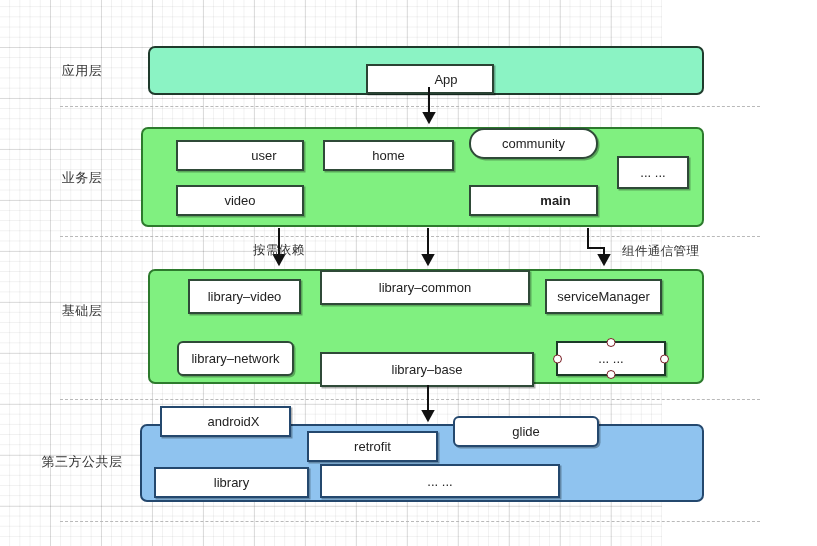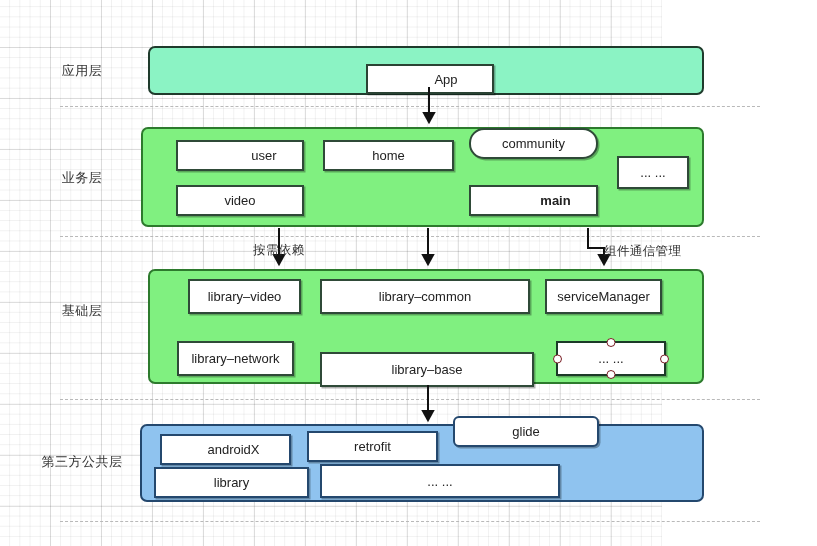--- a/index.html
+++ b/index.html
@@ -149,37 +149,37 @@
   <div class="box green-edge" style="left:323px; top:140px; width:131px; height:31px;">home</div>
   <div class="box green-edge" style="left:469px; top:128px; width:129px; height:31px;border-radius:15px;">community</div>
   <div class="box green-edge" style="left:617px; top:156px; width:72px; height:33px;">... ...</div>
 
   <div class="box green-edge" style="left:176px; top:185px; width:128px; height:31px;">video</div>
   <div class="box green-edge bold" style="left:469px; top:185px; width:129px; height:31px;padding-left:44px;">main</div>
 
   <div class="layer layer-green" style="left:148px; top:269px; width:556px; height:115px;"></div>
 
   <div class="box green-edge" style="left:188px; top:279px; width:113px; height:35px;">library–video</div>
-  <div class="box green-edge" style="left:320px; top:279px; width:210px; height:35px;">library–common</div>
+  <div class="box green-edge" style="left:320px; top:270px; width:210px; height:35px;">library–common</div>
   <div class="box green-edge" style="left:545px; top:279px; width:117px; height:35px;">serviceManager</div>
 
-  <div class="box green-edge" style="left:177px; top:341px; width:117px; height:35px;">library–network</div>
+  <div class="box green-edge" style="left:177px; top:341px; width:117px; height:35px;border-radius:6px;">library–network</div>
   <div class="box green-edge" style="left:320px; top:352px; width:214px; height:35px;text-align:right;">library–base</div>
 
   <div class="box selected" style="left:556px; top:341px; width:110px; height:35px;">
     <span>... ...</span>
     <span class="handle h-top"></span>
     <span class="handle h-bottom"></span>
     <span class="handle h-left"></span>
     <span class="handle h-right"></span>
   </div>
 
   <div class="layer layer-blue" style="left:140px; top:424px; width:564px; height:78px;"></div>
 
-  <div class="box navy-edge" style="left:160px; top:434px; width:131px; height:31px;padding-left:16px;">androidX</div>
+  <div class="box navy-edge" style="left:160px; top:406px; width:131px; height:31px;padding-left:16px;">androidX</div>
   <div class="box navy-edge" style="left:307px; top:431px; width:131px; height:31px;">retrofit</div>
   <div class="box navy-edge" style="left:453px; top:416px; width:146px; height:31px;border-radius:6px;">glide</div>
 
   <div class="box navy-edge" style="left:154px; top:467px; width:155px; height:31px;">library</div>
   <div class="box navy-edge" style="left:320px; top:464px; width:240px; height:34px;">... ...</div>
 
   <svg class="conn-svg">
     <defs>
       <marker id="arrow" viewBox="0 0 12 12" refX="9" refY="6" markerWidth="7" markerHeight="7" orient="auto-start-reverse">
         <path d="M 0 0 L 11 6 L 0 12 z" fill="#111111"></path>
@@ -191,15 +191,15 @@
     <path d="M 279 228 L 279 264" stroke="#111111" stroke-width="2" fill="none" marker-end="url(#arrow)"></path>
 
     <path d="M 428 228 L 428 264" stroke="#111111" stroke-width="2" fill="none" marker-end="url(#arrow)"></path>
 
     <path d="M 588 228 L 588 248 L 604 248 L 604 264" stroke="#111111" stroke-width="2" fill="none" stroke-linejoin="miter" marker-end="url(#arrow)"></path>
 
     <path d="M 428 385 L 428 420" stroke="#111111" stroke-width="2" fill="none" marker-end="url(#arrow)"></path>
   </svg>
 
   <div class="conn-label" style="left:253px; top:242px;">按需依赖</div>
-  <div class="conn-label" style="left:604px; top:243px;">组件通信管理</div>
+  <div class="conn-label" style="left:622px; top:243px;">组件通信管理</div>
 
 </div>
 
 </body></html>

